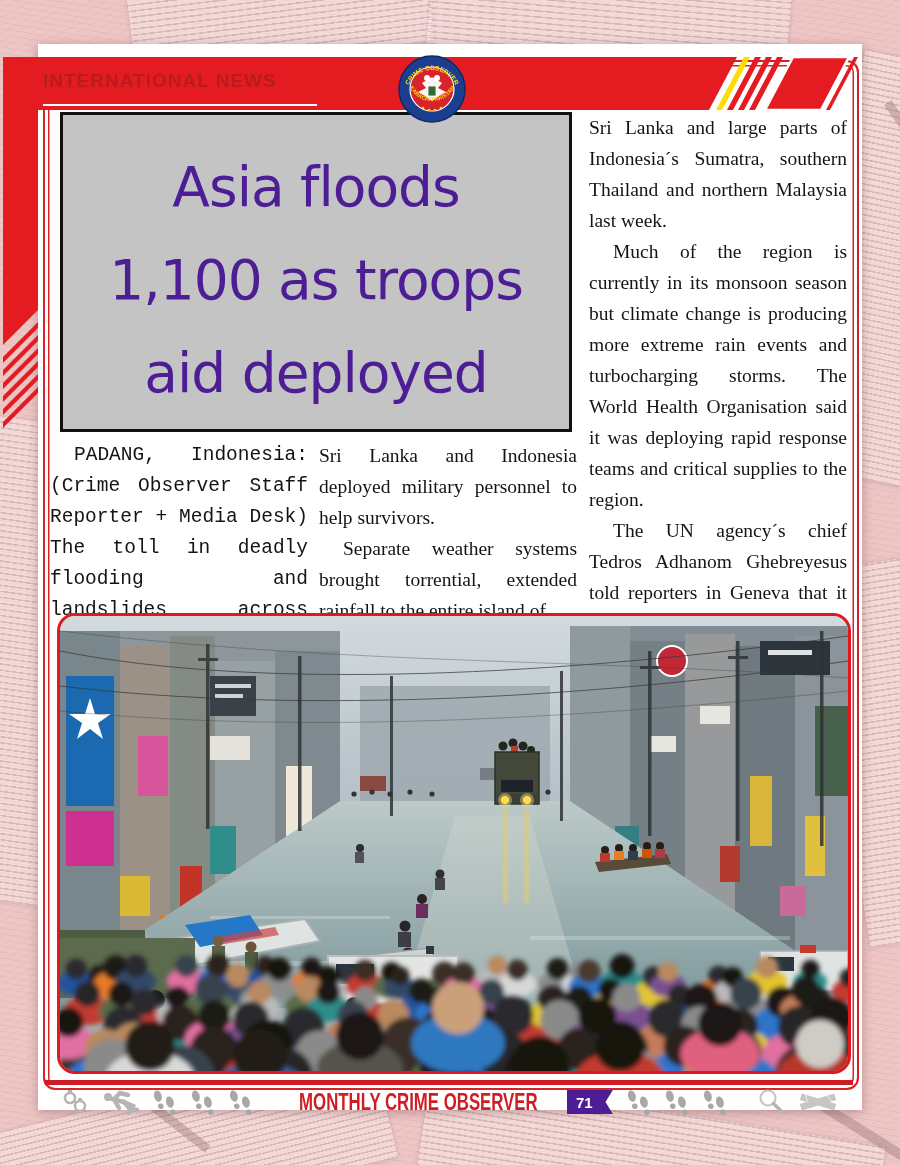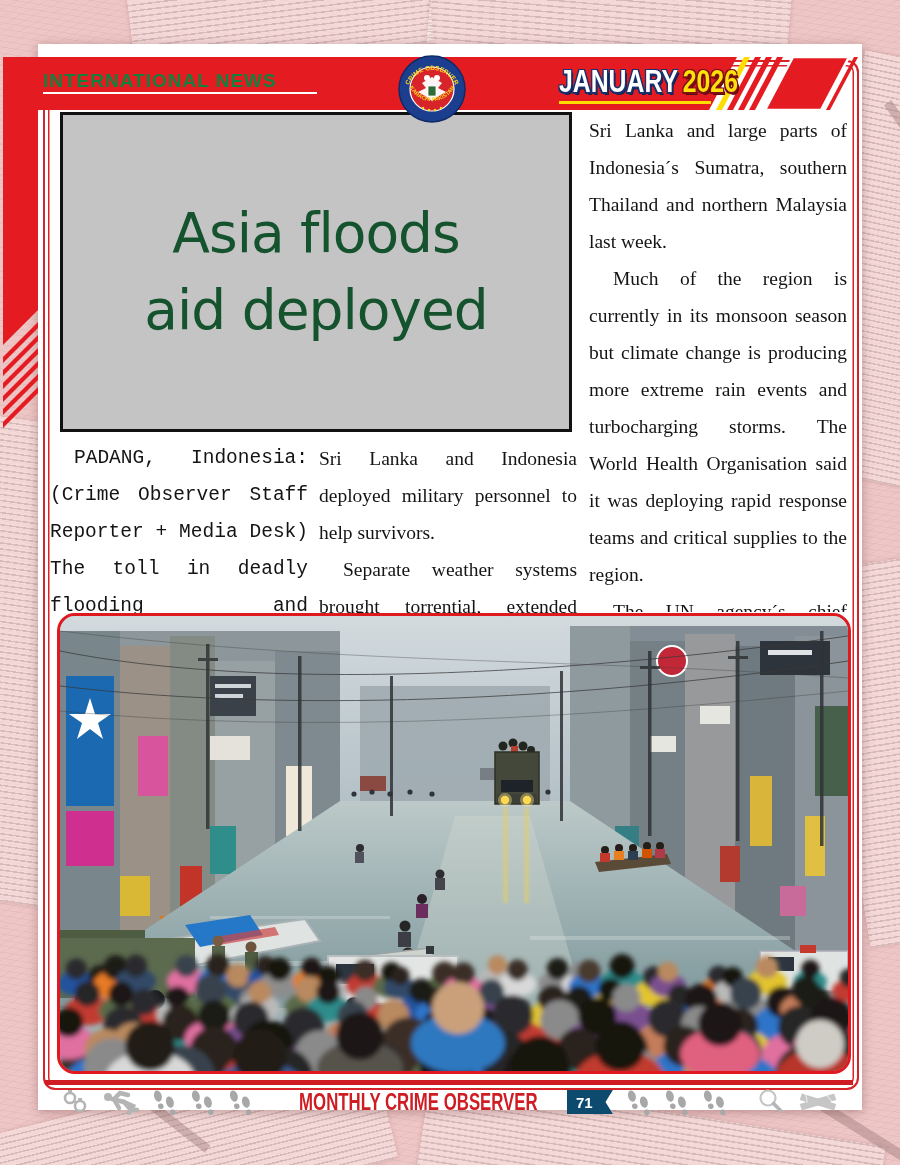--- a/index.html
+++ b/index.html
@@ -20,58 +20,58 @@
   .strip{position:absolute;background:rgba(150,115,115,.40);}
   
   .page{position:absolute;left:38px;top:44px;width:824px;height:1066px;background:#fff;
     box-shadow:0 2px 10px rgba(90,40,40,.35);}
   .content-frame{position:absolute;left:5px;top:16px;width:812px;height:1026px;
     border:2px solid #d62229;border-radius:12px;
     box-shadow:inset 0 0 0 3px #fff, inset 0 0 0 4.5px #d62229;pointer-events:none;}
   
   .band{position:absolute;left:-35px;top:13px;width:855px;height:53px;z-index:3;}
   .band svg{position:absolute;inset:0;}
-  .section-label{position:absolute;left:40px;top:13px;color:#15803d;
+  .section-label{position:absolute;left:40px;top:13px;color:#b91c1c;
     font-family:"Liberation Sans", sans-serif;font-weight:bold;font-size:19px;letter-spacing:1px;
-    border-bottom:2.5px solid #fff;padding:0 40px 0 0;}
+    border-bottom:2.5px solid #fff;padding:0 40px 12px 0;}
   .issue{position:absolute;left:556px;top:7px;}
   .issue-text{display:inline-block;transform:scaleX(.8);transform-origin:left center;
     font-family:"Liberation Sans", sans-serif;font-weight:bold;font-size:31px;white-space:nowrap;}
   .month{color:#fff;text-shadow:-1.5px -1.5px 0 #17306e,1.5px -1.5px 0 #17306e,-1.5px 1.5px 0 #17306e,1.5px 1.5px 0 #17306e,2.5px 2.5px 0 #102250;}
   .year{color:#ffe10a;text-shadow:-1.5px -1.5px 0 #7c1016,1.5px -1.5px 0 #7c1016,-1.5px 1.5px 0 #7c1016,1.5px 1.5px 0 #7c1016,2.5px 2.5px 0 #5d0b10;margin-left:6px;}
   .issue-underline{width:152px;height:3px;background:#ffdd00;margin-top:1px;}
   .logo{position:absolute;left:360px;top:11px;width:68px;height:68px;z-index:4;}
   
   .left-bar{position:absolute;left:-35px;top:66px;width:35px;height:335px;z-index:2;}
   
   .headline-box{position:absolute;left:22px;top:68px;width:512px;height:320px;
     background:#c4c4c4;border:3.5px solid #111;box-sizing:border-box;z-index:2;
     display:flex;flex-direction:column;justify-content:center;align-items:center;}
-  .hl{font-family:"DejaVu Sans", sans-serif;font-size:55px;line-height:77px;color:#14532d;
-    letter-spacing:-1px;white-space:nowrap;}
-  
-  .col{position:absolute;width:258px;font-size:19.5px;line-height:37px;color:#141414;
+  .hl{font-family:"DejaVu Sans", sans-serif;font-size:55px;line-height:77px;color:#4c1d95;
+    letter-spacing:-1px;white-space:nowrap;margin-top:16px;}
+  
+  .col{position:absolute;width:258px;font-size:19.5px;line-height:31px;color:#141414;
     text-align:justify;overflow:hidden;}
   .col p{margin:0;text-indent:24px;}
   .col p.cont{text-indent:0;}
   .col1{left:12px;top:396px;height:190px;font-family:Liberation Mono, monospace;}
   .col2{left:281px;top:396px;height:190px;}
   .col3{left:551px;top:68px;height:500px;}
   
   .photo{position:absolute;left:19px;top:569px;width:788px;height:455px;
     border:3.5px solid #e0181f;border-radius:18px;overflow:hidden;box-sizing:content-box;z-index:2;background:#9fb0b4;}
   .photo svg{display:block;}
   
   .footer-rule{position:absolute;left:7px;top:1036px;width:808px;height:4.5px;background:#cf1b22;z-index:3;}
   .footer{position:absolute;left:0;top:1042px;width:824px;height:32px;z-index:3;
     display:flex;align-items:center;justify-content:center;gap:13px;}
   .f-ic{flex:0 0 auto;}
   .pub-title{font-family:"Liberation Sans", sans-serif;font-weight:900;font-size:23px;color:#cf1d24;
     display:inline-block;transform:scaleX(.73);transform-origin:center;letter-spacing:0;white-space:nowrap;margin:0 -28px;}
-  .badge{width:46px;height:24px;background:#0c4a6e;color:#fff;
+  .badge{width:46px;height:24px;background:#4c1d95;color:#fff;
     font-family:"Liberation Sans", sans-serif;font-weight:bold;font-size:15px;
     clip-path:polygon(0 0,100% 0,84% 50%,100% 100%,0 100%);
     display:flex;align-items:center;justify-content:flex-start;padding-left:9px;box-sizing:border-box;}
 </style>
 </head>
 <body>
 
 <div class="bg-tex">
   <div class="clip" style="left:130px;top:-30px;width:300px;height:90px;transform:rotate(-7deg);"></div>
   <div class="clip" style="left:430px;top:-40px;width:360px;height:100px;transform:rotate(5deg);"></div>
@@ -92,24 +92,20 @@
     <svg viewBox="0 0 855 53" width="855" height="53">
       <polygon points="0,0 734,0 706,53 0,53" fill="#e41b21"></polygon>
       <polygon points="741,0 747,0 719,53 713,53" fill="#ffdd00"></polygon>
       <polygon points="752,0 758,0 730,53 724,53" fill="#e41b21"></polygon>
       <polygon points="763,0 769,0 741,53 735,53" fill="#e41b21"></polygon>
       <polygon points="774,0 780,0 752,53 746,53" fill="#e41b21"></polygon>
       <polygon points="790,0 846,0 818,53 762,53" fill="#e41b21" stroke="#fff" stroke-width="2.5"></polygon>
       <polygon points="851,0 855,0 827,53 823,53" fill="#e41b21"></polygon>
     </svg>
     <div class="section-label">INTERNATIONAL NEWS</div>
-    <div class="issue">
-      <span class="issue-text"><span class="month">JANUARY</span><span class="year">2026</span></span>
-      <div class="issue-underline"></div>
-    </div>
   </div>
 
   <div class="logo">
     <svg viewBox="0 0 68 68" width="68" height="68">
       <circle cx="34" cy="34" r="33" fill="#1c3e8f" stroke="#0e2a66" stroke-width="1.5"></circle>
       <circle cx="34" cy="34" r="22" fill="#d7242b" stroke="#ffffff" stroke-width="1.2"></circle>
       <polygon points="34,22 24,28 28,33 20,37 27,41 34,46 41,41 48,37 40,33 44,28" fill="#fff" opacity=".95"></polygon>
       <circle cx="29" cy="23" r="3" fill="#fff"></circle>
         <circle cx="39" cy="23" r="3" fill="#fff"></circle>
       <rect x="30" y="31" width="8" height="10" fill="#2e6b37" stroke="#fff" stroke-width=".8"></rect>
@@ -137,20 +133,21 @@
       <polygon points="35,225 35,231 0,266 0,260" fill="#e41b21"></polygon>
       <polygon points="35,238 35,244 0,279 0,273" fill="#e41b21"></polygon>
       <polygon points="35,251 35,257 0,292 0,286" fill="#e41b21"></polygon>
       <polygon points="35,264 35,270 0,305 0,299" fill="#e41b21"></polygon>
       <polygon points="35,277 35,283 0,318 0,312" fill="#e41b21"></polygon>
     </svg>
   </div>
 
   <div class="headline-box">
     <div class="hl">Asia floods</div>
+    <div class="hl">1,100 as troops</div>
     <div class="hl">aid deployed</div>
   </div>
 
   <div class="col col1">
     <p>PADANG, Indonesia: (Crime Observer Staff Reporter + Media Desk) The toll in deadly flooding and landslides across parts of Asia climbed past 1,100 on Monday as hardest-hit</p>
   </div>
   <div class="col col2">
     <p class="cont">Sri Lanka and Indonesia deployed military personnel to help survivors.</p>
     <p>Separate weather systems brought torrential, extended rainfall to the entire island of</p>
   </div>

